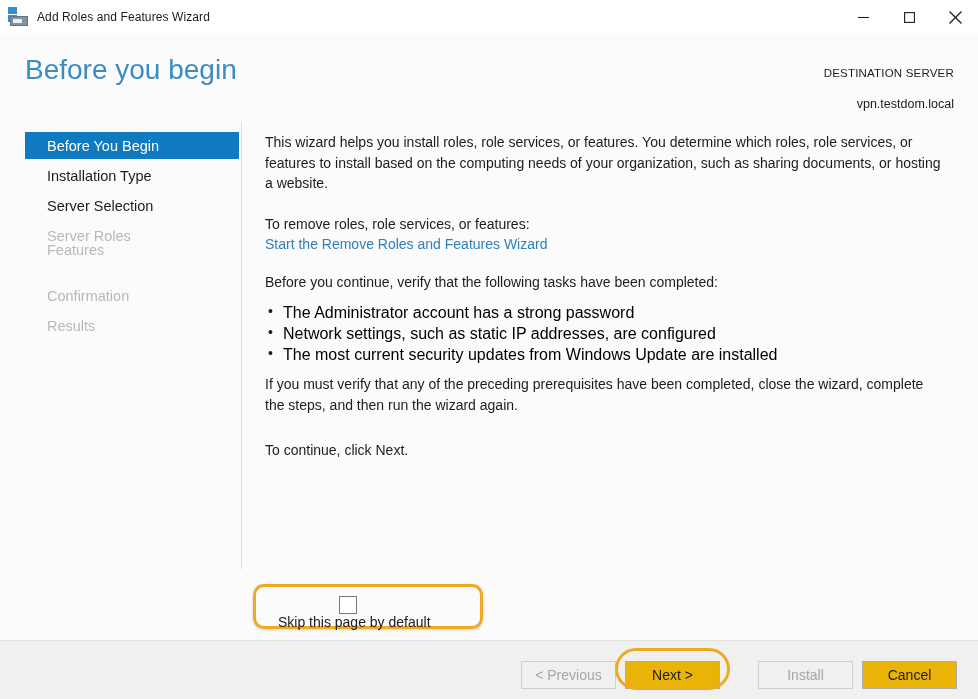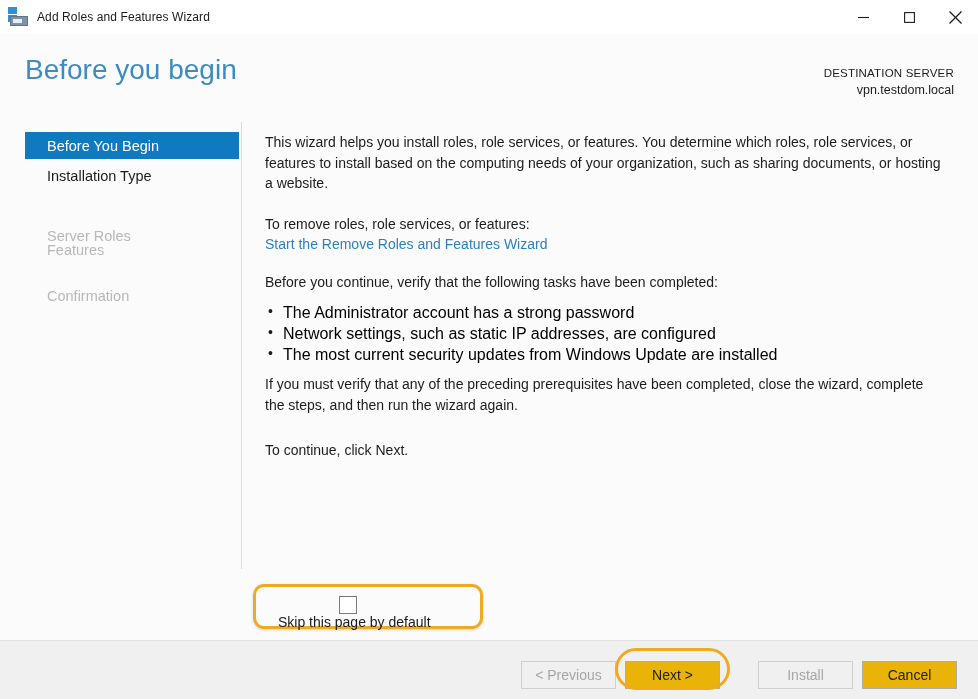--- a/index.html
+++ b/index.html
@@ -68,21 +68,21 @@
   .dest-label {
     font-size: 11.5px;
     color: #1c1c1c;
     letter-spacing: 0.2px;
     display: block;
   }
   .dest-value {
     font-size: 12.5px;
     color: #1c1c1c;
     display: block;
-    margin-top: 1px;
+    margin-top: 15px;
   }
 
   
   .body-area {
     position: absolute; left: 0; top: 120px;
     width: 978px; height: 519px;
     background: #fbfbfb;
   }
 
   
@@ -258,28 +258,34 @@
 <div class="body-area">
 
   <div class="sidebar">
     <div class="nav-divider"></div>
     <div class="nav-item selected" style="top:12px">
         <span>Before You Begin</span>
       </div>
     <div class="nav-item" style="top:42px">
         <span>Installation Type</span>
       </div>
+    <div class="nav-item" style="top:72px">
+        <span>Server Selection</span>
+      </div>
     <div class="nav-item disabled" style="top:102px">
         <span>Server Roles</span>
       </div>
     <div class="nav-item disabled" style="top:116px">
         <span>Features</span>
       </div>
     <div class="nav-item disabled" style="top:162px">
         <span>Confirmation</span>
+      </div>
+    <div class="nav-item disabled" style="top:192px">
+        <span>Results</span>
       </div>
   </div>
 
   <div class="content">
     <p class="para p1">This wizard helps you install roles, role services, or features. You determine which roles, role services, or features to install based on the computing needs of your organization, such as sharing documents, or hosting a website.</p>
     <p class="para p2">To remove roles, role services, or features:</p>
     <a class="link">Start the Remove Roles and Features Wizard</a>
     <p class="para p3">Before you continue, verify that the following tasks have been completed:</p>
     <ul class="bullets">
       <li>The Administrator account has a strong password</li>

